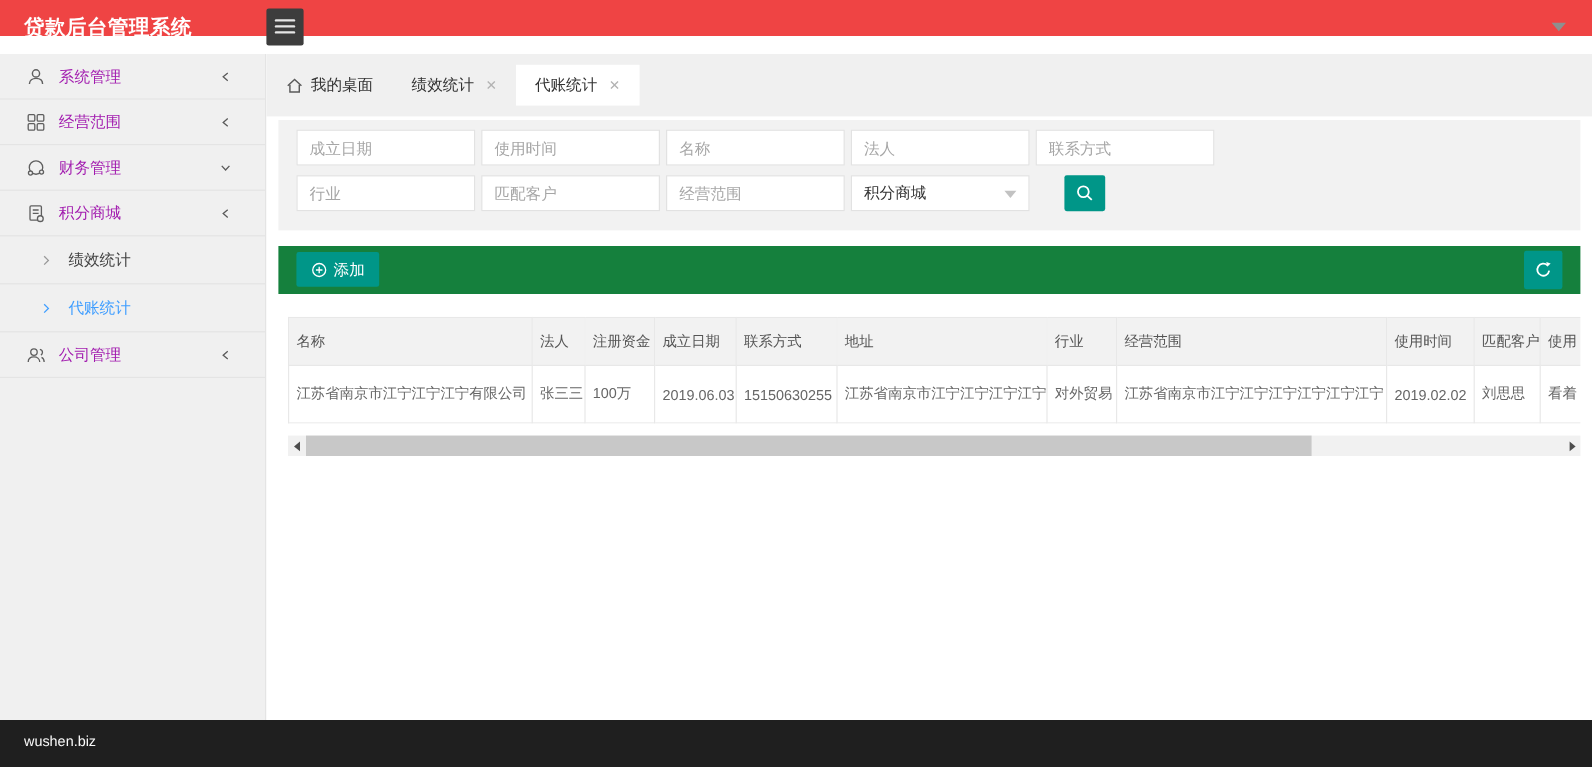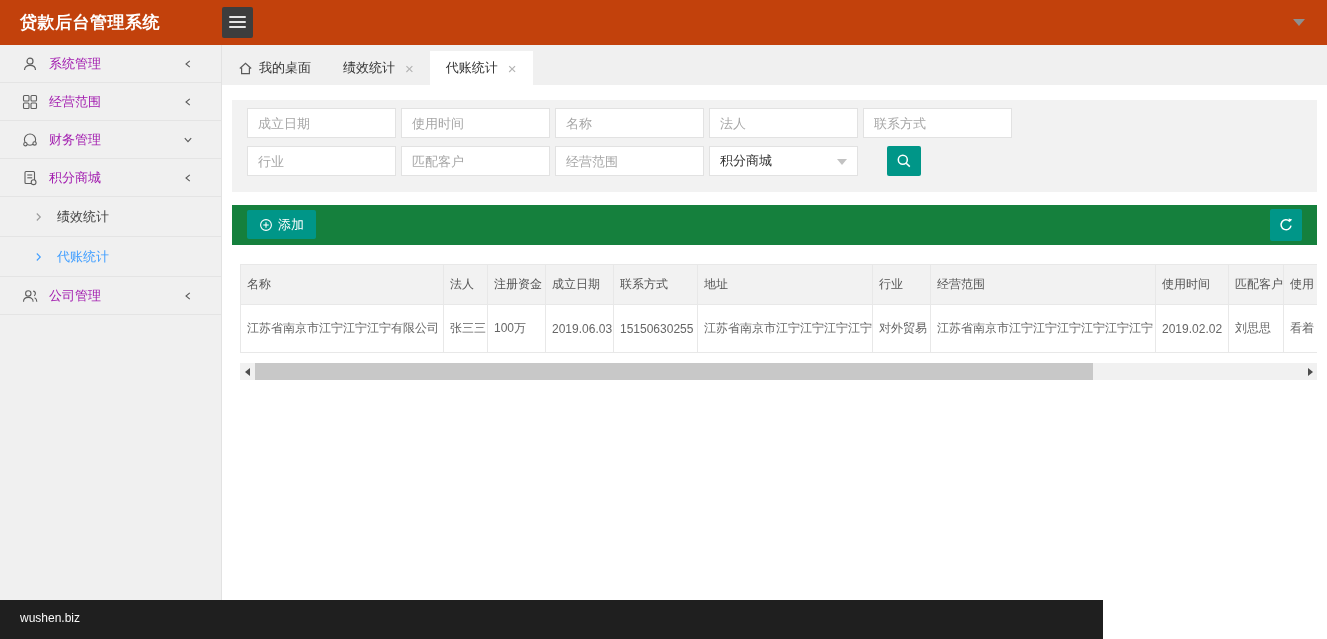--- a/index.html
+++ b/index.html
@@ -1,42 +1,42 @@
 <!DOCTYPE html>
 <html><head>
 <meta charset="utf-8">
 <style>
   * { margin:0; padding:0; box-sizing:border-box; }
   html,body { background:#e9e9e9; }
   body { font-family:"Liberation Sans","DejaVu Sans",sans-serif; }
   #app { position:relative; width:1327px; height:639px; background:#fff; overflow:hidden; margin:0 auto; }
 
   
-  .topbar { position:absolute; left:0; top:0; width:1327px; height:45px; background:#c2410c;text-align:right; }
+  .topbar { position:absolute; left:0; top:0; width:1327px; height:30px; background:#ef4444;text-align:right; }
   .topbar-title { position:absolute; left:20px; top:0; height:45px; line-height:45px; color:#fff; font-size:17px; font-weight:700; letter-spacing:.5px; }
   .hamburger { position:absolute; left:222px; top:7px; width:31px; height:31px; background:#3d3d3d; border-radius:2px; cursor:pointer; }
   .hamburger span { position:absolute; left:7px; width:17px; height:2px; background:#e6e6e6; border-radius:1px; }
   .hamburger span:nth-child(1){ top:9px; } .hamburger span:nth-child(2){ top:14px; } .hamburger span:nth-child(3){ top:19px; }
   .topbar-caret { position:absolute; right:22px; top:19px; width:0; height:0; border-left:6px solid transparent; border-right:6px solid transparent; border-top:7px solid #8f8f8f; cursor:pointer; }
 
   
   .sidebar { position:absolute; left:0; top:45px; width:222px; height:555px; background:#f0f0f0; border-right:1px solid #e2e2e2; }
   .side-item { position:relative; height:38px; display:flex; align-items:center; padding-left:22px; border-bottom:1px solid #e4e4e4; cursor:pointer; }
   .side-item .s-icon { width:16px; height:16px; display:inline-flex; }
   .side-item .s-label { margin-left:11px; font-size:13px; color:#a21caf; }
   .side-item .s-chev { position:absolute; right:28px; top:14px; }
   .side-sub { position:relative; height:40px; display:flex; align-items:center; padding-left:35px; border-bottom:1px solid #e4e4e4; cursor:pointer; }
   .side-sub .sub-arrow { display:inline-flex; }
   .side-sub .s-label { margin-left:14px; font-size:13px; color:#424242; }
   .side-sub.active .s-label { color:#409eff; }
 
   
   .main { position:absolute; left:222px; top:45px; width:1105px; height:555px; background:#fff; }
 
-  .tabbar { position:absolute; left:0; top:0; width:100%; height:40px; background:#f0f0f0; display:flex; align-items:flex-end; }
+  .tabbar { position:absolute; left:0; top:0; width:100%; height:52px; background:#f0f0f0; display:flex; align-items:center; }
   .tab { height:34px; display:inline-flex; align-items:center; padding:0 16px; font-size:13px; color:#333; cursor:pointer; white-space:nowrap; }
   .tab.active { background:#fff; }
   .tab .t-icon { display:inline-flex; margin-right:6px; }
   .tab .t-close { margin-left:10px; color:#b3b3b3; font-size:15px; line-height:1; cursor:pointer; }
 
   .search-panel { position:absolute; left:10px; top:55px; width:1085px; height:92px; background:#f2f2f2; padding:8px 0 0 15px; }
   .s-row { display:flex; align-items:center; margin-bottom:8px; height:30px; }
   .s-input { width:149px; height:30px; margin-right:5px; border:1px solid #e2e2e2; background:#fff; padding:0 10px; font-size:13px; color:#333; outline:none; font-family:inherit; }
   .s-input::placeholder { color:#a6a6a6; opacity:1; }
   .s-select { position:relative; width:149px; height:30px; margin-right:5px; border:1px solid #e2e2e2; background:#fff; padding:0 10px; font-size:13px; color:#333; line-height:28px; cursor:pointer; }
@@ -53,21 +53,21 @@
   table.grid td { background:#fff; color:#666; height:48px; padding:0 6px; border:1px solid #e8e8e8; white-space:nowrap; overflow:hidden; }
 
   .hscroll { position:absolute; left:18px; top:318px; width:1077px; height:17px; background:#f1f1f1; }
   .hs-arrow { position:absolute; top:0; width:14px; height:17px; display:flex; align-items:center; justify-content:center; cursor:pointer; }
   .hs-arrow.left { left:0; } .hs-arrow.right { right:0; }
   .tri-l { width:0; height:0; border-top:4px solid transparent; border-bottom:4px solid transparent; border-right:5px solid #4d4d4d; }
   .tri-r { width:0; height:0; border-top:4px solid transparent; border-bottom:4px solid transparent; border-left:5px solid #4d4d4d; }
   .hs-thumb { position:absolute; left:15px; top:0; width:838px; height:17px; background:#c8c8c8; cursor:pointer; }
 
   
-  .footer { position:absolute; left:0; top:600px; width:1103px; height:39px; background:#1f1f1f; }
+  .footer { position:absolute; left:0; top:600px; width:1327px; height:39px; background:#1f1f1f; }
   .footer-text { position:absolute; left:20px; top:0; height:39px; line-height:36px; color:#fafafa; font-size:12px; }
 
   svg { display:block; }
 </style>
 </head>
 <body>
 
 <div id="app">
 
   <div class="topbar">

